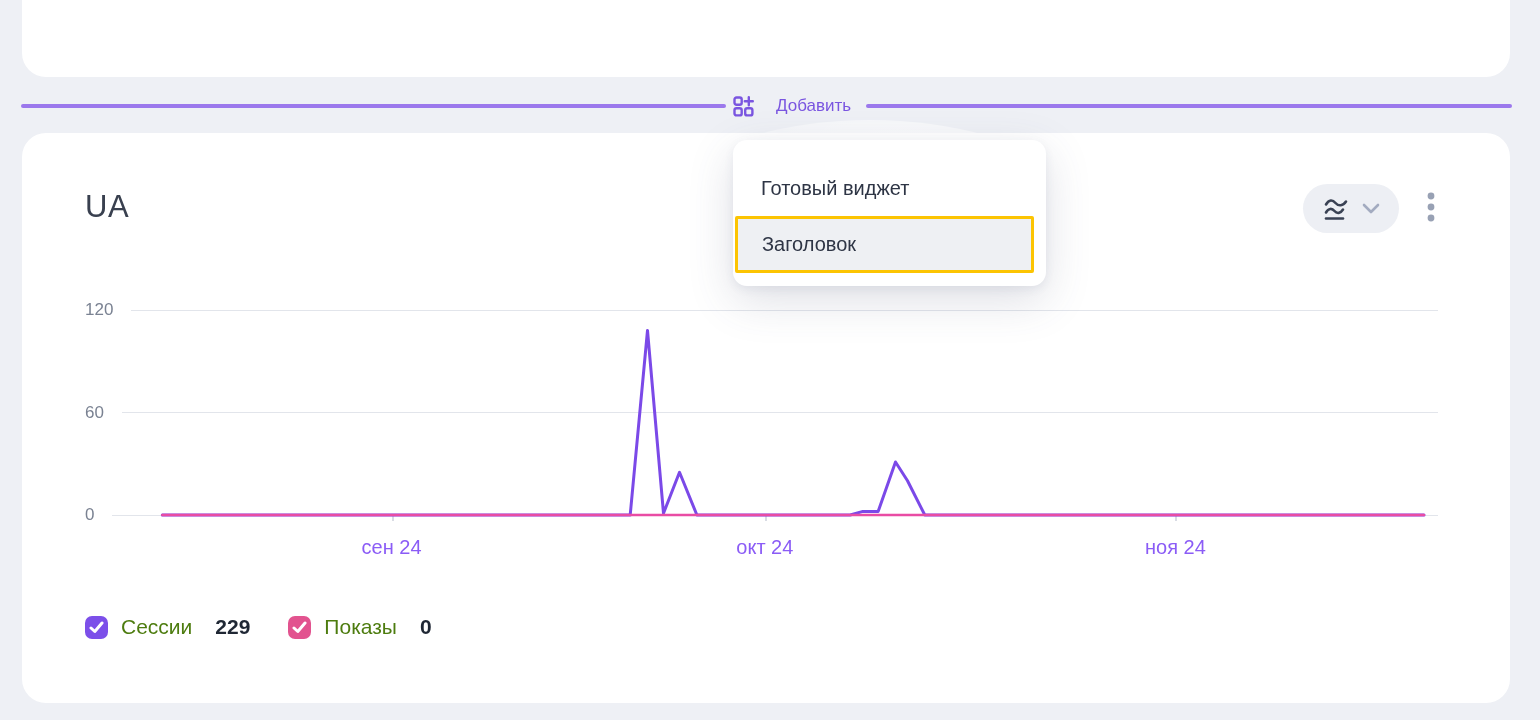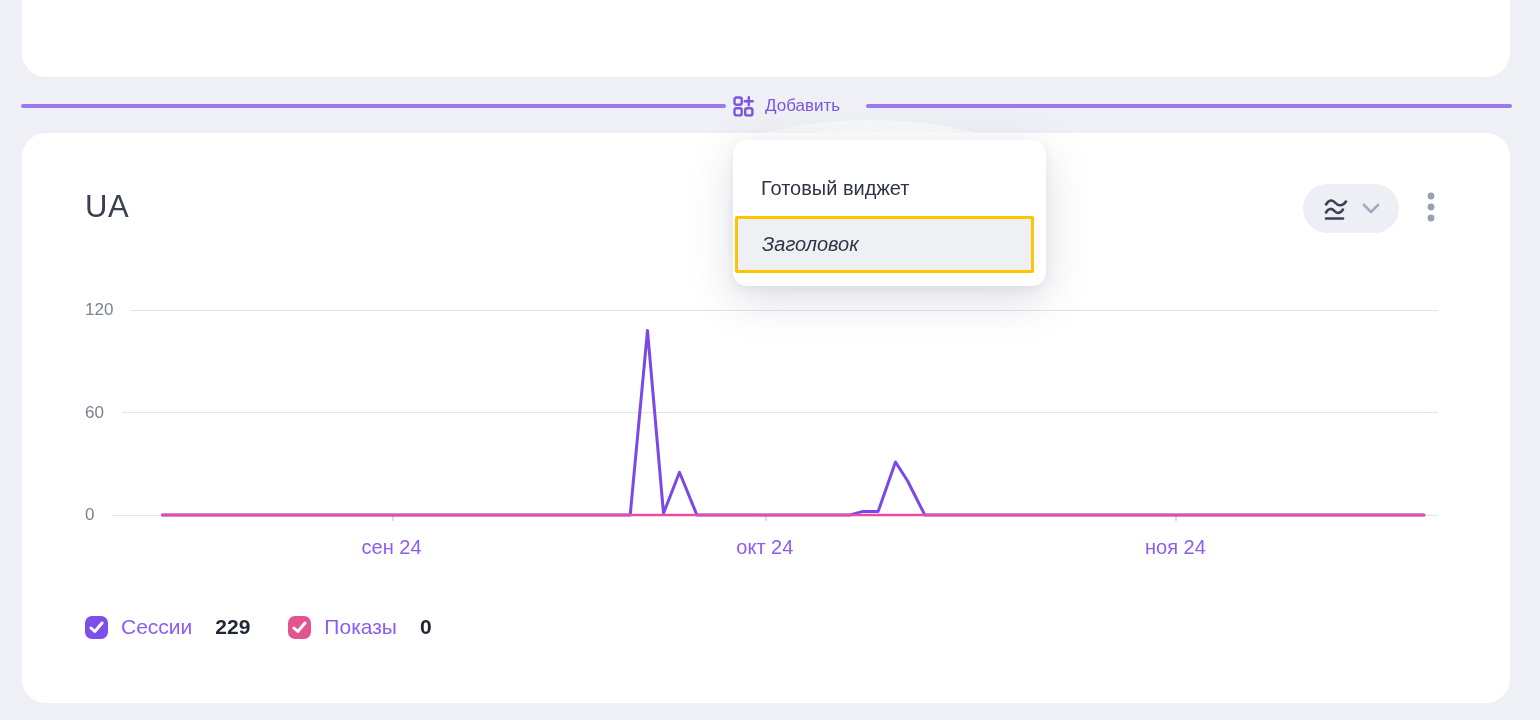--- a/index.html
+++ b/index.html
@@ -15,21 +15,21 @@
   }
   #top-card { left:22px; top:-26px; width:1488px; height:103px; }
   #main-card { left:22px; top:133px; width:1488px; height:570px; }
 
   
   .divider-line { position:absolute; height:4px; border-radius:2px; background:#9b78ec; top:104px; }
   #divider-line-left  { left:21px;  width:705px; }
   #divider-line-right { left:866px; width:646px; }
   #add-button {
     position:absolute; left:731px; top:92px; height:28px;
-    display:flex; align-items:center; gap:9px; cursor:pointer;
+    display:flex; align-items:center; gap:20px; cursor:pointer;
     color:#7a55e0; font-size:17px;
   }
 
   
   #widget-title { position:absolute; left:85px; top:189px; font-size:31px; font-weight:500; color:#39404f; letter-spacing:.5px; }
   #chart-type-button {
     position:absolute; left:1303px; top:184px; width:96px; height:49px;
     background:#edeff4; border-radius:25px; display:flex; align-items:center;
     justify-content:center; gap:10px; cursor:pointer;
   }
@@ -53,39 +53,39 @@
 
   
   #legend { position:absolute; left:85px; top:615px; display:flex; align-items:center; gap:38px; }
   .legend-item { display:flex; align-items:center; cursor:pointer; }
   .checkbox {
     width:23px; height:23px; border-radius:7px; display:flex;
     align-items:center; justify-content:center; flex:none;
   }
   .checkbox.purple { background:#7c4fe9; }
   .checkbox.pink   { background:#e2538f; }
-  .legend-label { font-size:21px; color:#8b5cf6; margin-left:13px; }
+  .legend-label { font-size:21px; color:#4d7c0f; margin-left:13px; }
   .legend-value { font-size:21px; font-weight:bold; color:#1f2734; margin-left:23px; }
 
   
   #dropdown-panel {
     position:absolute; left:733px; top:140px; width:313px; height:146px;
     background:#ffffff; border-radius:14px;
     box-shadow:0 14px 45px rgba(70,75,110,.18), 0 3px 10px rgba(70,75,110,.08);
     padding-top:20px;
   }
   #dropdown-item-widget {
     height:56px; display:flex; align-items:center; padding-left:28px;
     font-size:20px; color:#2e3545; cursor:pointer;text-align:right;
   }
   #dropdown-item-header {
     position:absolute; left:2px; right:12px; top:76px; height:57px;
     background:#eef0f3; border:3px solid #fcc402; border-radius:2px;
     display:flex; align-items:center; padding-left:24px;
-    font-size:20px; color:#2e3545; cursor:pointer;font-style:italic;
+    font-size:20px; color:#2e3545; cursor:pointer;
   }
   
   #watermark {
     position:absolute; left:560px; top:120px; width:620px; height:420px;
     background:radial-gradient(circle at 55% 30%, rgba(255,255,255,.9), rgba(255,255,255,0) 70%);
     pointer-events:none; border-radius:50%;
   }
 </style>
 </head>
 <body>

